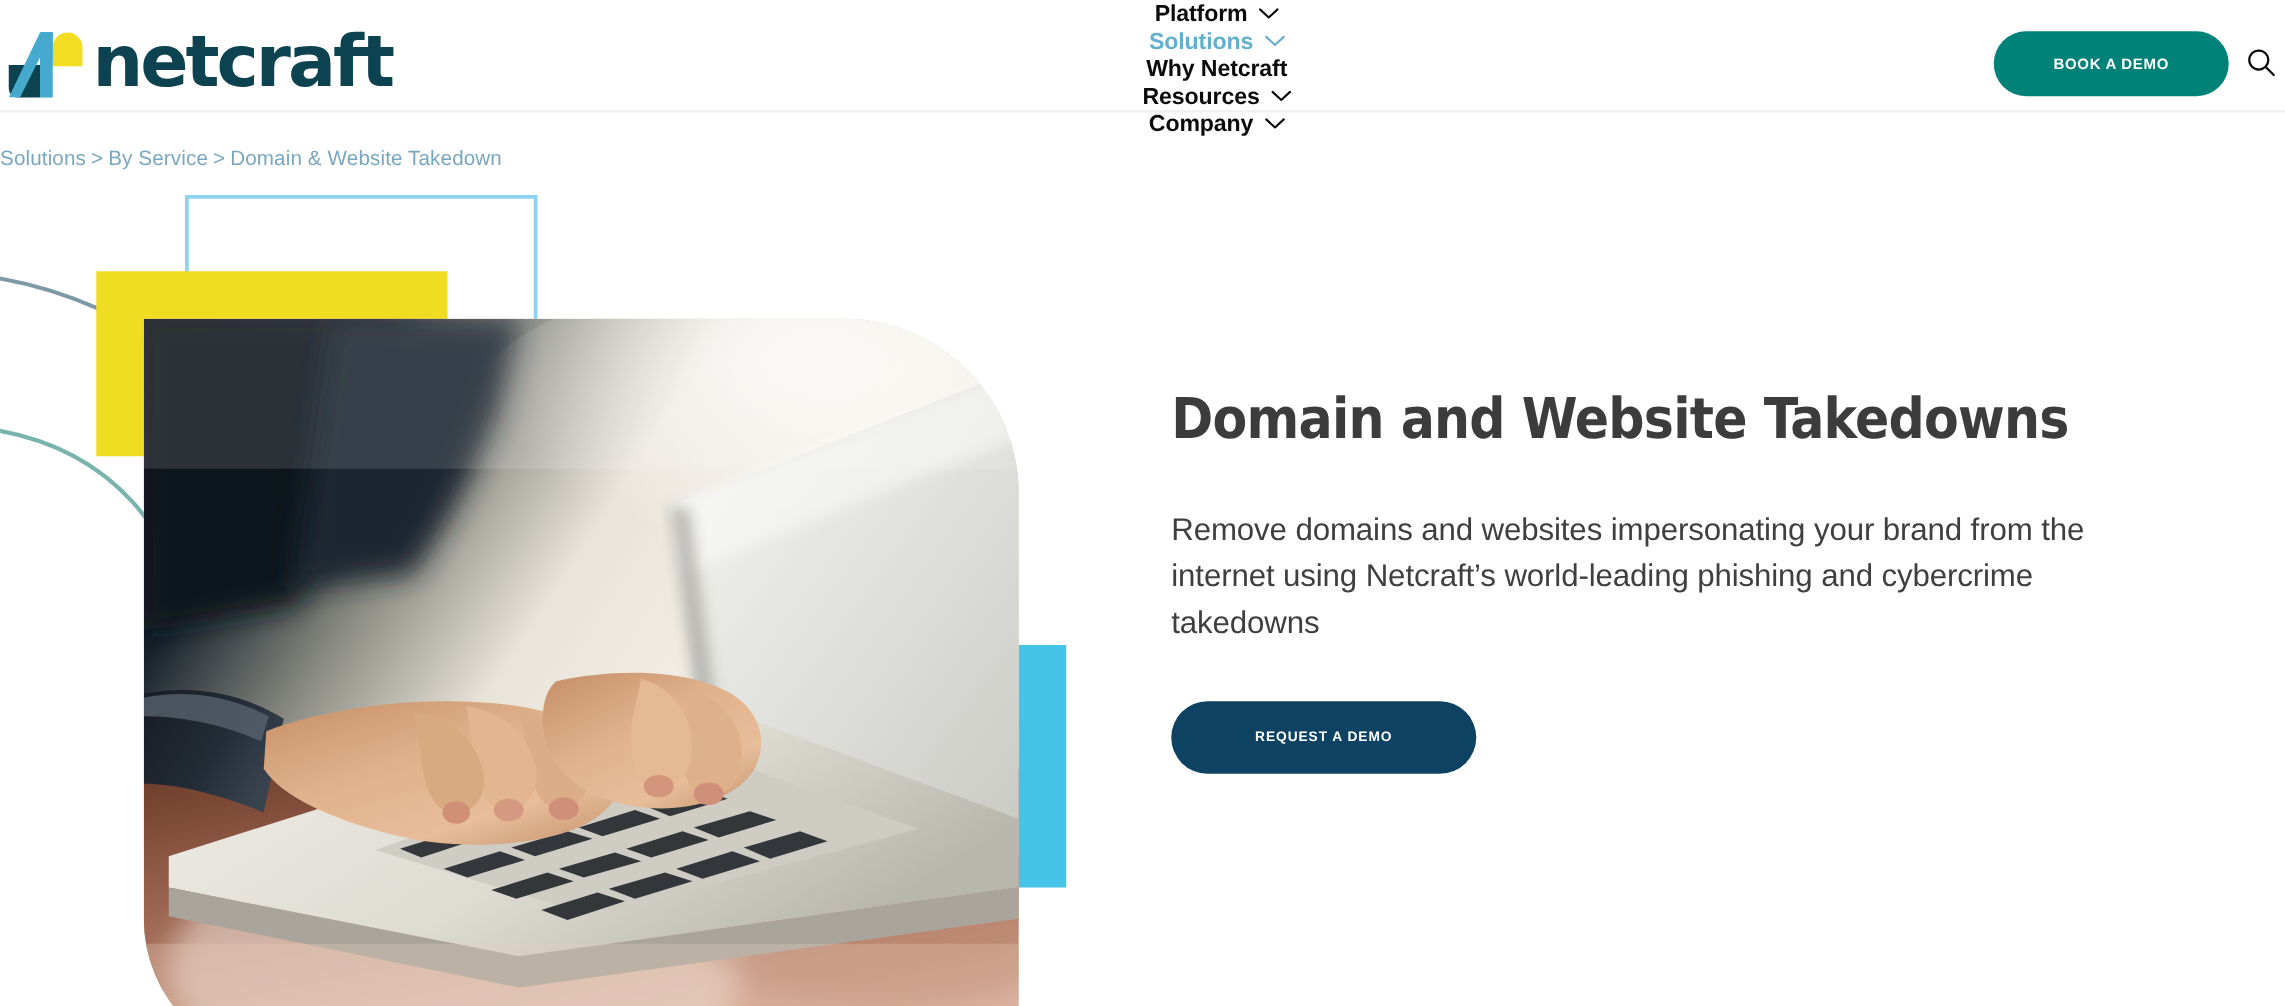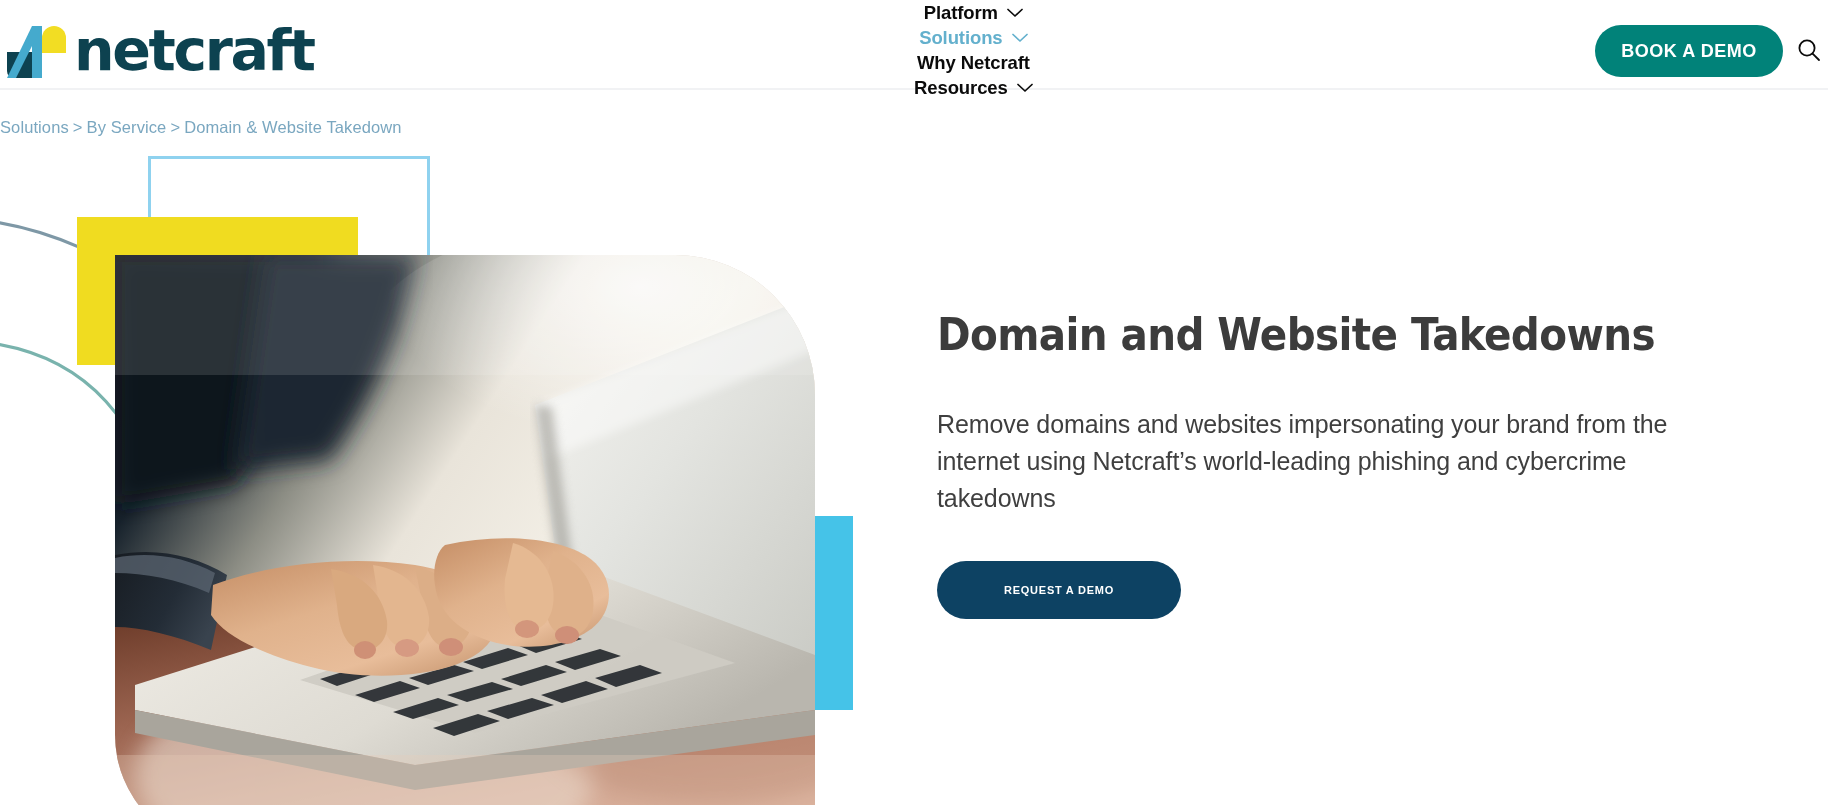--- a/index.html
+++ b/index.html
@@ -108,21 +108,21 @@
 
   .book-demo {
     position: absolute;
     left: 1595px;
     top: 25px;
     width: 188px;
     height: 52px;
     border-radius: 26px;
     background: #018279;
     color: #ffffff;
-    font-size: 18px;
+    font-size: 12px;
     font-weight: 700;
     letter-spacing: 0.55px;
     display: flex;
     align-items: center;
     justify-content: center;
     border: none;
     cursor: pointer;
     font-family: "Liberation Sans", sans-serif;
   }
 
@@ -280,20 +280,26 @@
         <span class="nav-label">Why Netcraft</span>
       </div>
 
       <div class="nav-item">
         <span class="nav-label">Resources</span>
         <svg class="chev" width="16" height="10" viewBox="0 0 16 10">
           <path d="M1 1.5 L8 8 L15 1.5" fill="none" stroke="#0b0b0b" stroke-width="1.7" stroke-linecap="round" stroke-linejoin="round"></path>
         </svg>
       </div>
 
+      <div class="nav-item">
+        <span class="nav-label">Company</span>
+        <svg class="chev" width="16" height="10" viewBox="0 0 16 10">
+          <path d="M1 1.5 L8 8 L15 1.5" fill="none" stroke="#0b0b0b" stroke-width="1.7" stroke-linecap="round" stroke-linejoin="round"></path>
+        </svg>
+      </div>
     </nav>
 
     <button class="book-demo">BOOK A DEMO</button>
 
     <button class="search-btn">
       <svg width="26" height="26" viewBox="0 0 26 26">
         <circle cx="11" cy="11" r="7.6" fill="none" stroke="#0b0b0b" stroke-width="1.8"></circle>
         <line x1="16.6" y1="16.6" x2="23" y2="23" stroke="#0b0b0b" stroke-width="1.8" stroke-linecap="round"></line>
       </svg>
     </button>

